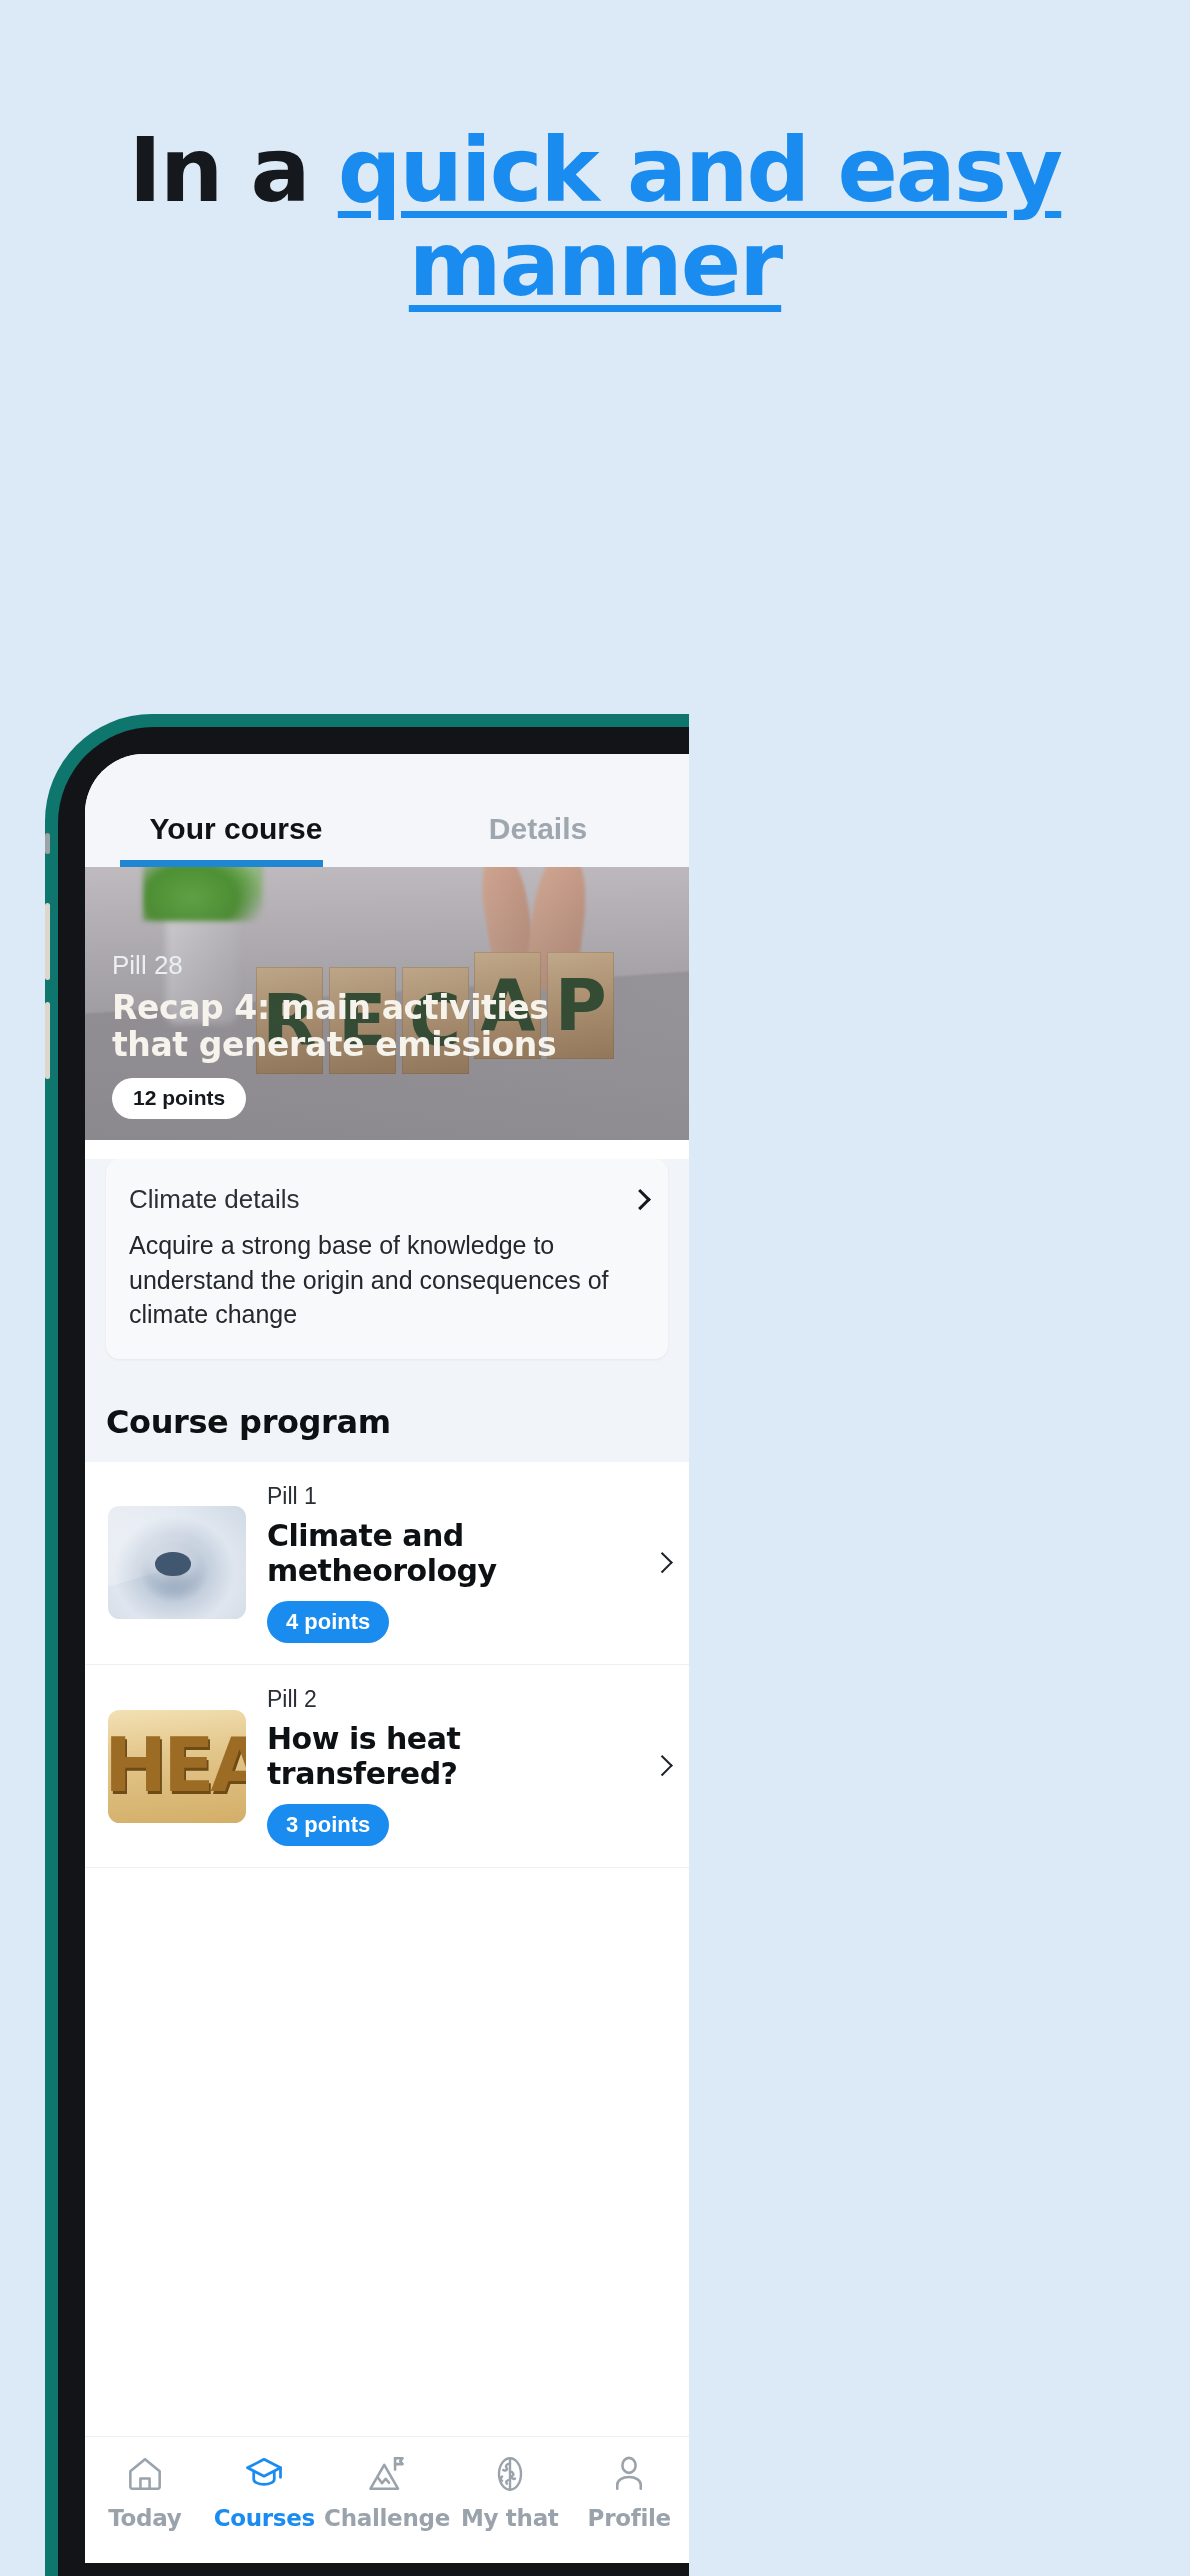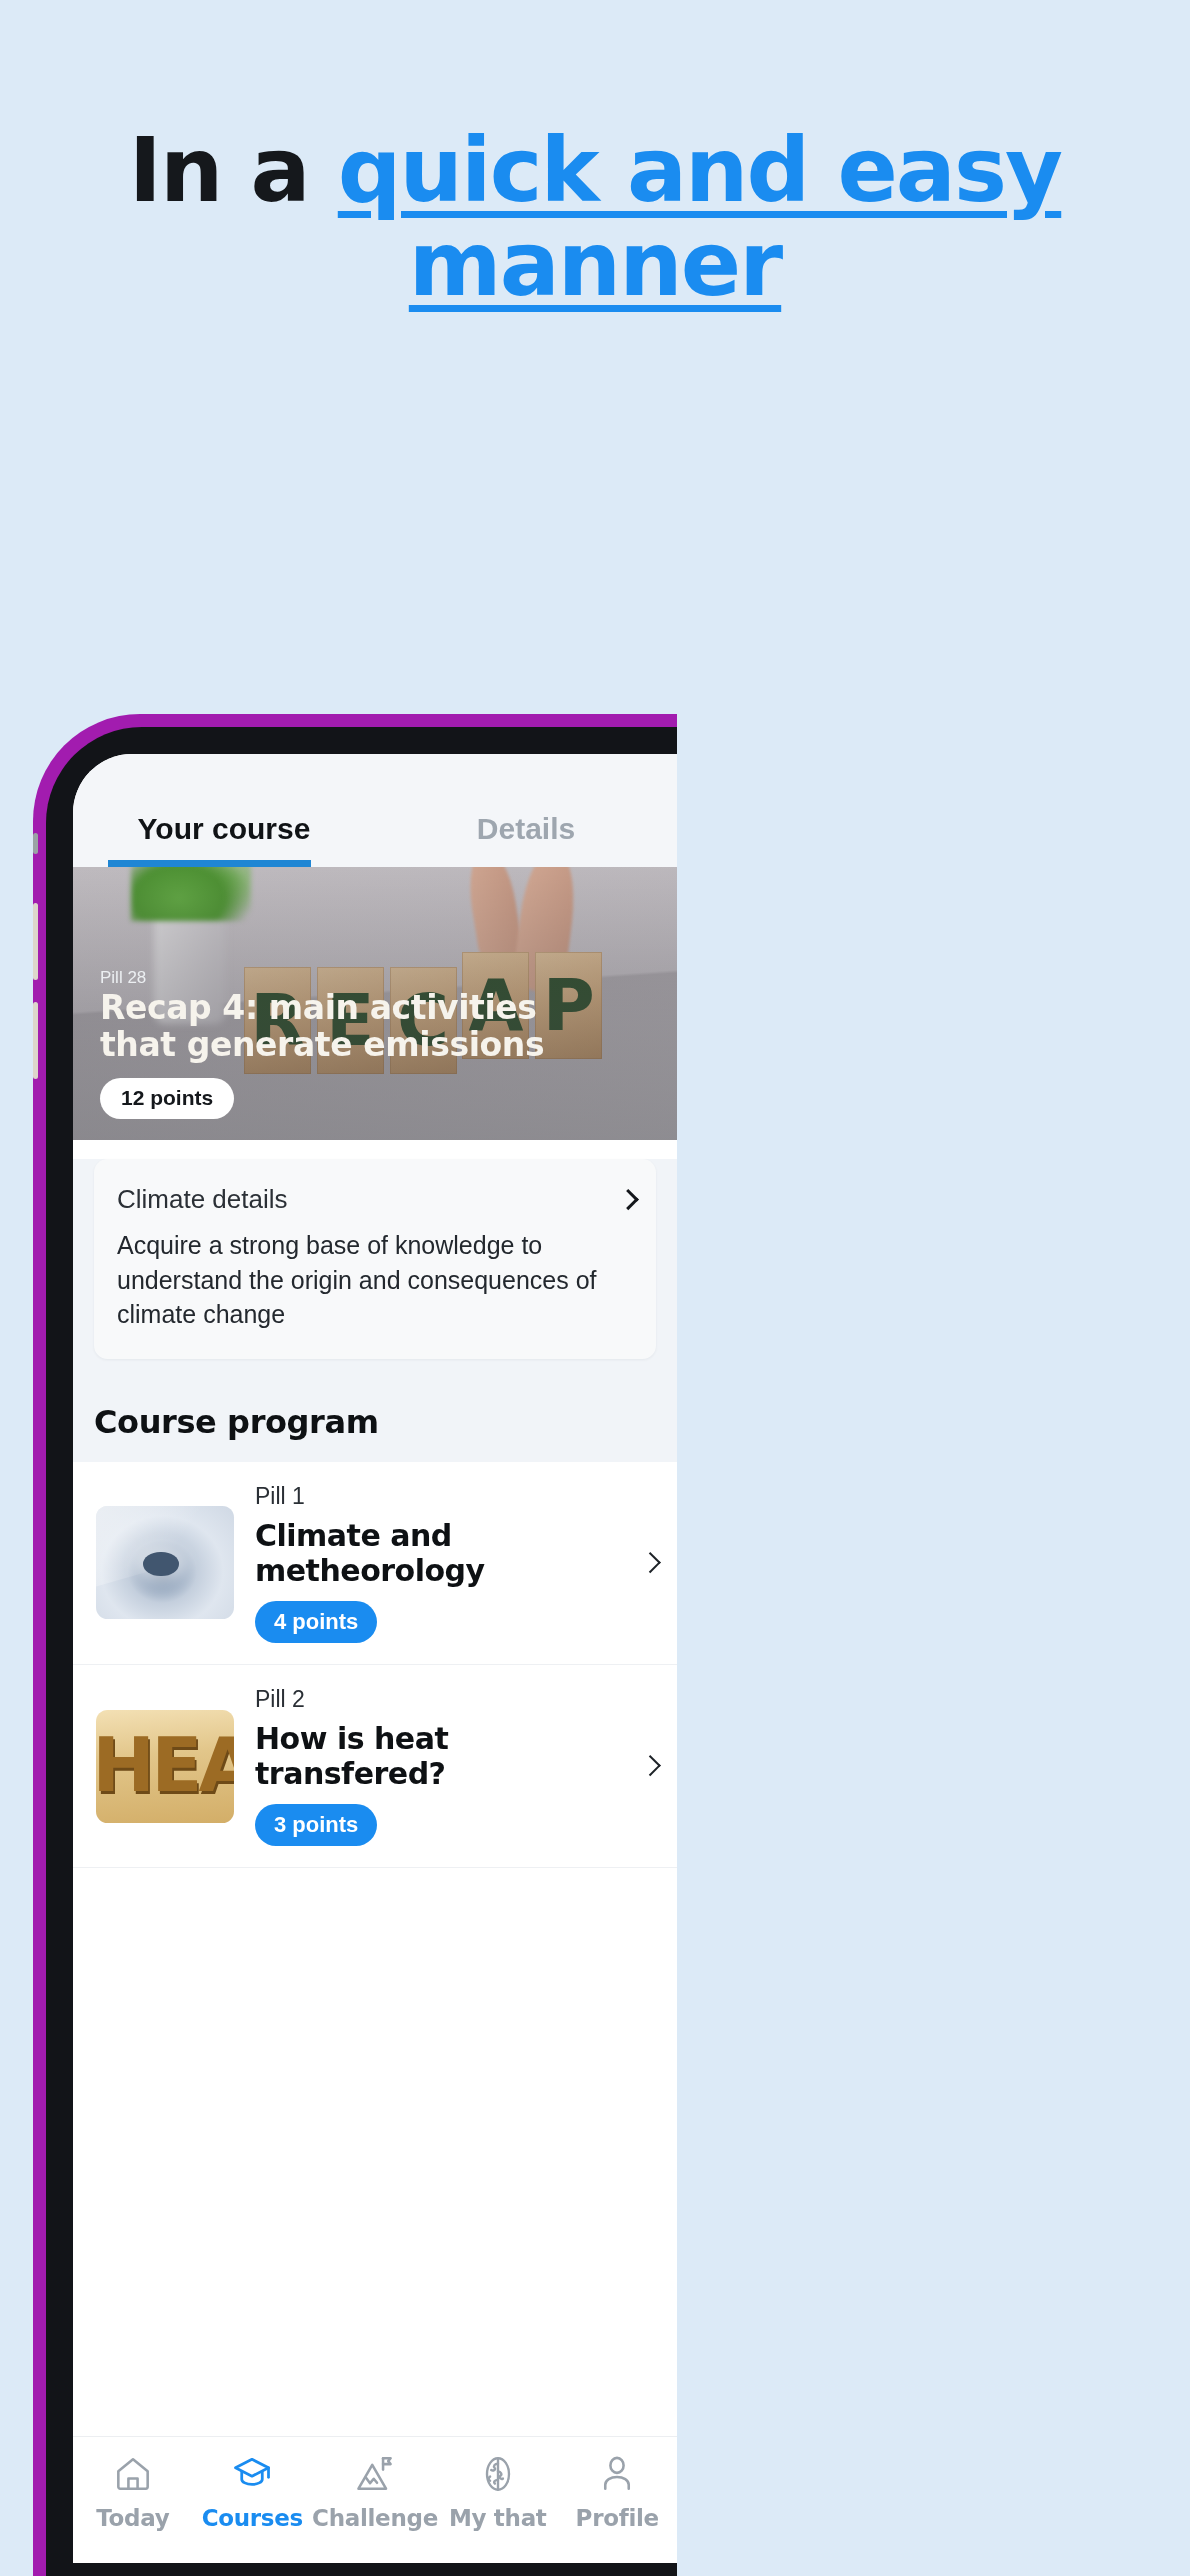--- a/index.html
+++ b/index.html
@@ -25,25 +25,25 @@
   .headline .accent {
     color:#1a8cf0;
     text-decoration:underline;
     text-decoration-thickness:6.7px;
     text-underline-offset:9.6px;
   }
 
   
   .phone {
     position:absolute;
-    top:714px; left:33px;
+    top:714px; left:45px;
     width:644px;            
     height:1862px;
     border-radius:107px 0 0 0;
-    background:#a21caf;      
+    background:#0f766e;      
     padding:12.5px 0 0 12.5px;
     overflow:hidden;
   }
   .bezel {
     position:absolute;
     top:12.5px; left:12.5px;
     width:671px; height:1850px;
     background:#121418;
     border-radius:96px 0 0 0;
   }
@@ -130,21 +130,21 @@
   }
   .blk.lift { margin-top:-15.3px; }
   .hero-shade {
     position:absolute; inset:0;
     background:linear-gradient(180deg,rgba(70,72,78,.12) 0%,rgba(70,72,78,.30) 55%,rgba(60,62,68,.42) 100%);
   }
   .hero-body {
     position:absolute; left:0; bottom:0; width:100%;
     padding:0 27px 21px 27px;
   }
-  .hero-pill { font-size:17px; color:#eceff2; margin-bottom:1px; }
+  .hero-pill { font-size:26px; color:#eceff2; margin-bottom:8px; }
   .hero-title {
     font-family:"DejaVu Sans", sans-serif;
     font-weight:bold; font-size:33px; line-height:1.15;
     color:#f6f3ec; letter-spacing:-0.4px;
     max-width:498px;
   }
   .hero-points {
     display:inline-block; margin-top:13.4px;
     background:#ffffff; color:#15181c;
     font-weight:bold; font-size:21px;

